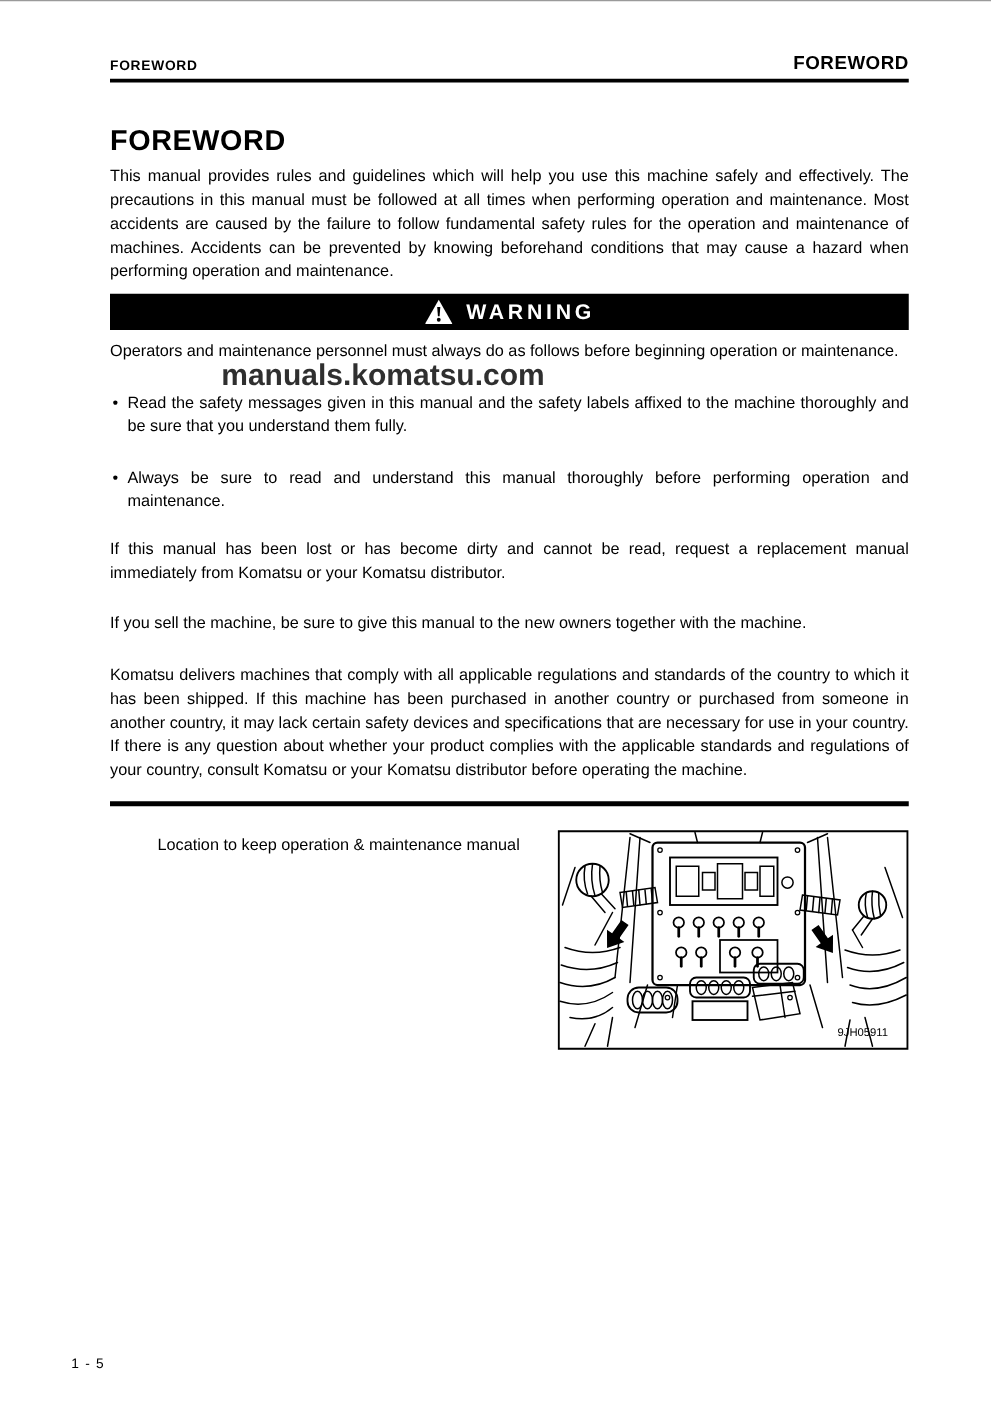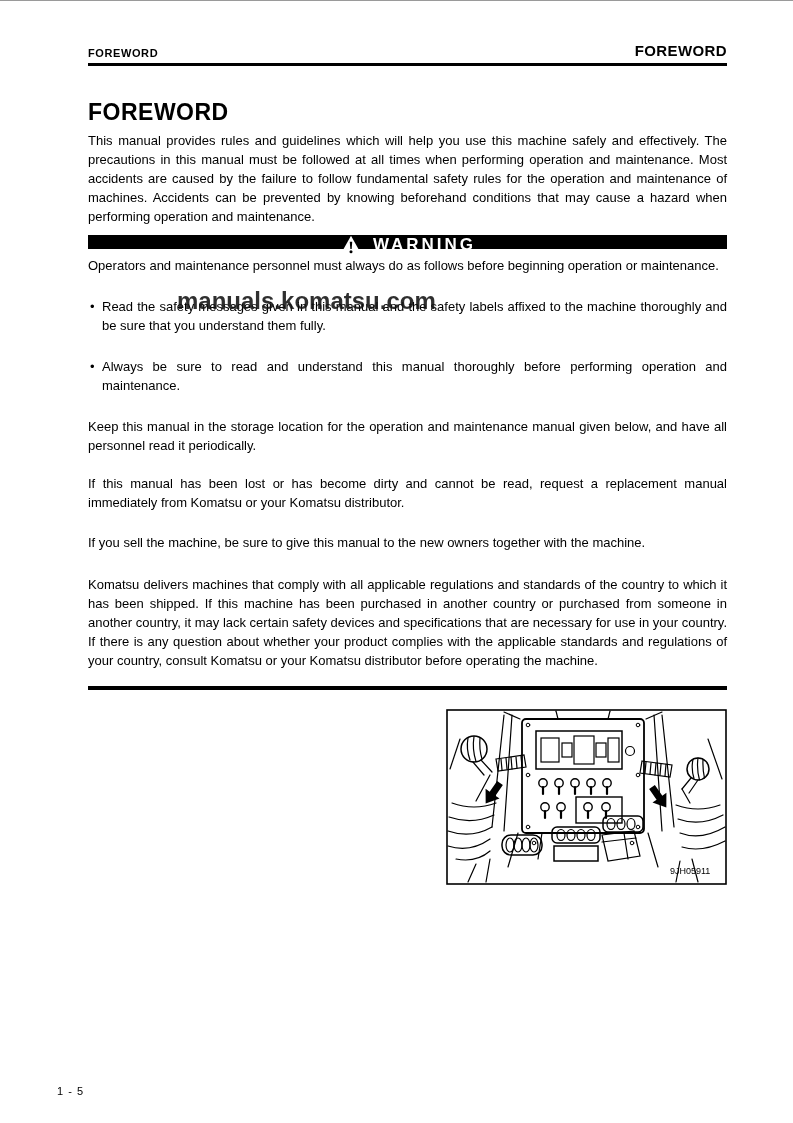--- a/index.html
+++ b/index.html
@@ -36,24 +36,24 @@
   .body-text {
     font-size: 13px;
     line-height: 19px;
     text-align: justify;
     margin: 0;
   }
   .intro-para { margin-top: 5px; }
 
   .warning-banner {
     margin-top: 9px;
-    height: 14px;
+    height: 29px;
     background: #000000;
     display: flex;
-    align-items: flex-start;
+    align-items: center;
     justify-content: center;
     gap: 10px;
   }
   .warning-icon { width: 24px; height: 21px; display: block; }
   .warning-label {
     color: #ffffff;
     font-size: 17px;
     font-weight: bold;
     letter-spacing: 3px;
   }
@@ -137,29 +137,29 @@
     <span class="warning-label">WARNING</span>
   </div>
 
   <p class="body-text warning-lead">Operators and maintenance personnel must always do as follows before beginning operation or maintenance.</p>
 
   <ul class="warning-bullets">
     <li>Read the safety messages given in this manual and the safety labels affixed to the machine thoroughly and be sure that you understand them fully.</li>
     <li>Always be sure to read and understand this manual thoroughly before performing operation and maintenance.</li>
   </ul>
 
-  <p class="body-text para para-keep">Keep this manual in the storage location for the operation and maintenance manual given below, and have all personnel read it periodically.</p>
   <p class="body-text para para-lost">If this manual has been lost or has become dirty and cannot be read, request a replacement manual immediately from Komatsu or your Komatsu distributor.</p>
   <p class="body-text para para-sell">If you sell the machine, be sure to give this manual to the new owners together with the machine.</p>
   <p class="body-text para para-komatsu">Komatsu delivers machines that comply with all applicable regulations and standards of the country to which it has been shipped. If this machine has been purchased in another country or purchased from someone in another country, it may lack certain safety devices and specifications that are necessary for use in your country. If there is any question about whether your product complies with the applicable standards and regulations of your country, consult Komatsu or your Komatsu distributor before operating the machine.</p>
 
   <div class="divider"></div>
 
   <div class="figure-row">
     <div class="figure-captions">
+      <div>Location to keep operation &amp; maintenance manual</div>
     </div>
 
     <div class="figure-box">
       <svg width="281" height="176" viewBox="0 0 281 176" aria-hidden="true">
 
         <rect x="1" y="1" width="279" height="174" fill="#ffffff" stroke="#000" stroke-width="1.6"></rect>
         <g fill="none" stroke="#000" stroke-width="1.2" stroke-linecap="round">
 
           <line x1="74" y1="10" x2="58" y2="3"></line>
           <line x1="200" y1="10" x2="216" y2="3"></line>

